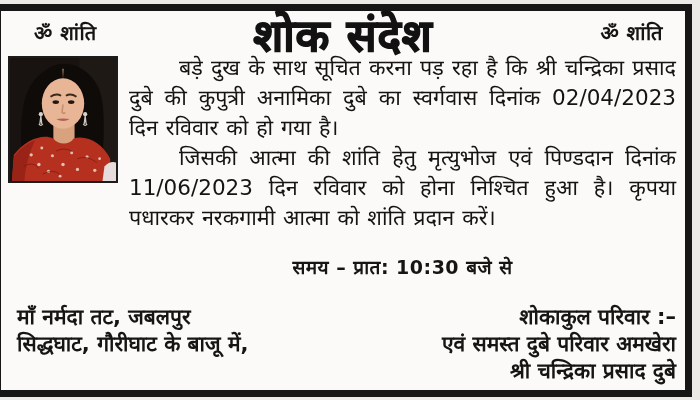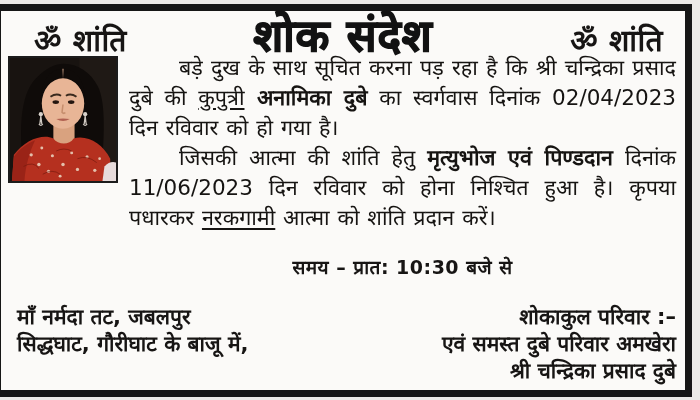--- a/index.html
+++ b/index.html
@@ -9,21 +9,21 @@
     background:#eceae7;
     color:#171514;
     overflow:hidden;
   }
   .page { position:relative; width:700px; height:400px; background:#eceae7; }
   .frame {
     position:absolute; left:-6px; top:4px; width:698px; height:393px;
     border:7px solid #161616; background:#fbfaf8;
   }
   
-  .om { position:absolute; top:8px; font-size:30px; font-weight:700; letter-spacing:0.5px; }
+  .om { position:absolute; top:8px; font-size:20px; font-weight:700; letter-spacing:0.5px; }
   .om-left  { left:33px; }
   .om-right { right:22px; }
   .title {
     position:absolute; left:0; right:0; top:-7px; text-align:center;
     font-size:44px; font-weight:900; letter-spacing:1px; color:#121212;
     -webkit-text-stroke:1.2px #121212;
   }
   
   .photo {
     position:absolute; left:7px; top:45px; width:110px; height:127px;
@@ -32,22 +32,22 @@
   .photo svg { display:block; width:100%; height:100%; }
   
   .body-col {
     position:absolute; left:128px; top:42px; width:547px;
   }
   .para {
     font-size:21.5px; line-height:30px; text-align:justify;
     font-weight:500; color:#161412; word-spacing:1px;
   }
   .para.indent { text-indent:50px; }
-  .seg-b { font-weight:700; }
-  .seg-u { text-decoration:underline; text-underline-offset:3px; }
+  .seg-b { font-weight:400; }
+  .seg-u { text-underline-offset:3px; }
   .time-line {
     margin-top:21px; text-align:center; font-size:19px; font-weight:700;
     letter-spacing:0.5px;
   }
   
   .footer {
     position:absolute; left:16px; right:9px; top:293px;
     display:flex; justify-content:space-between; align-items:flex-start;
   }
   .venue-block  { text-align:left; }

